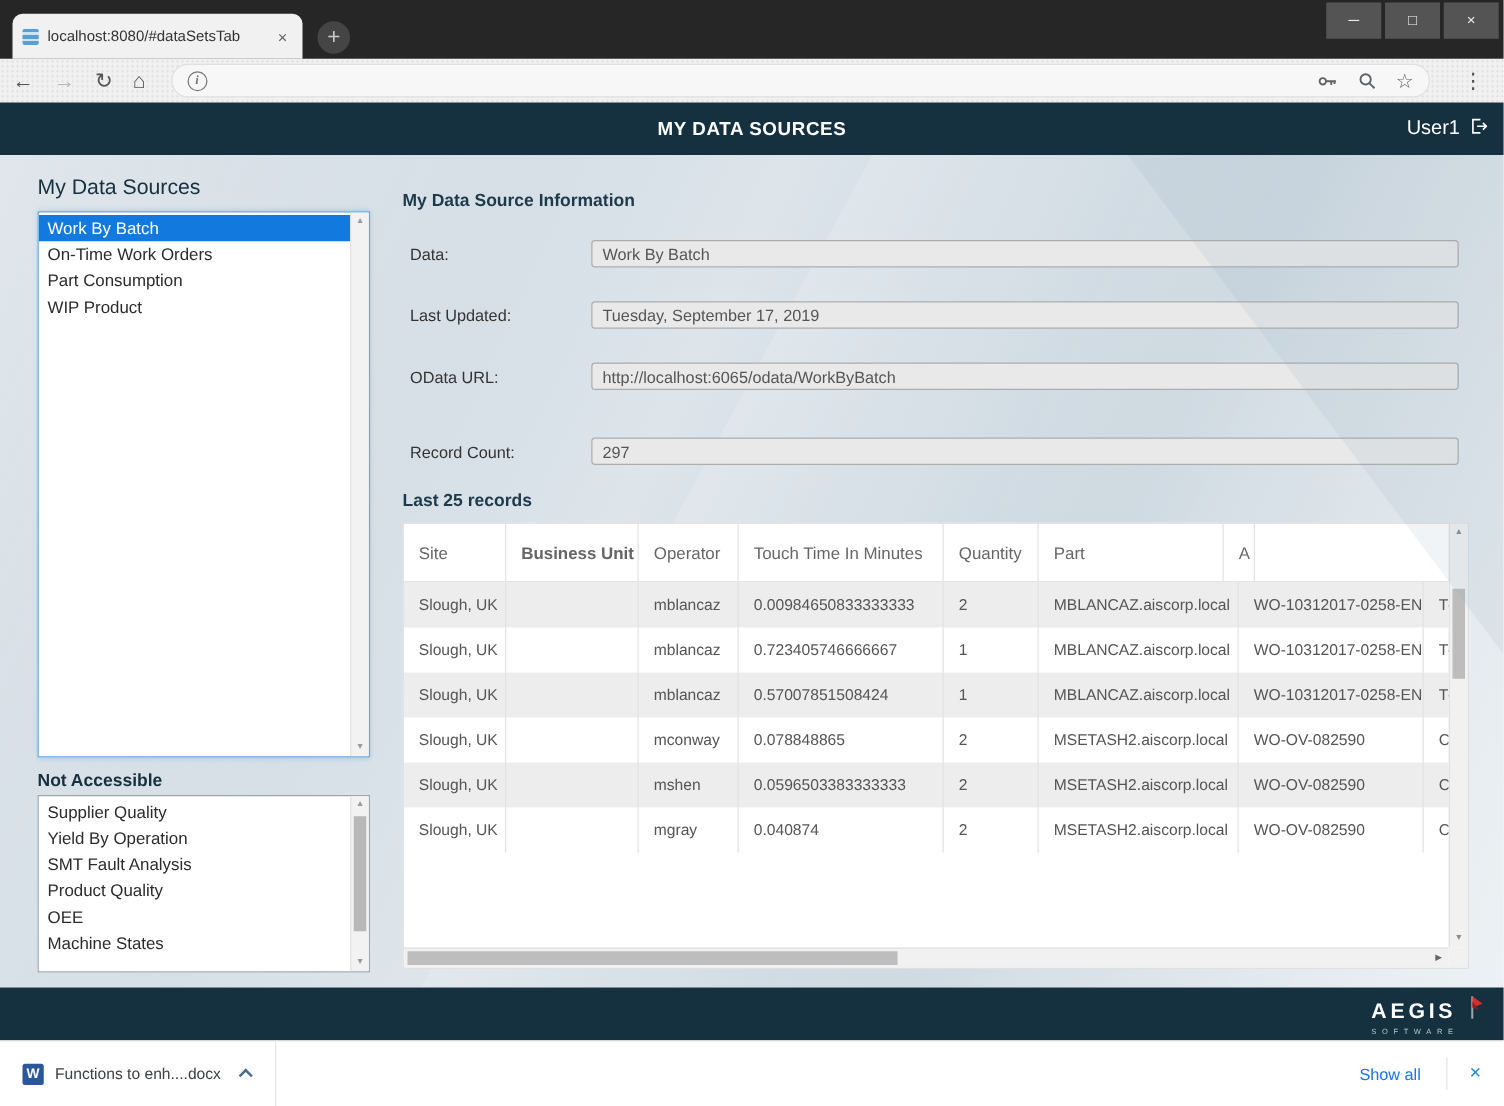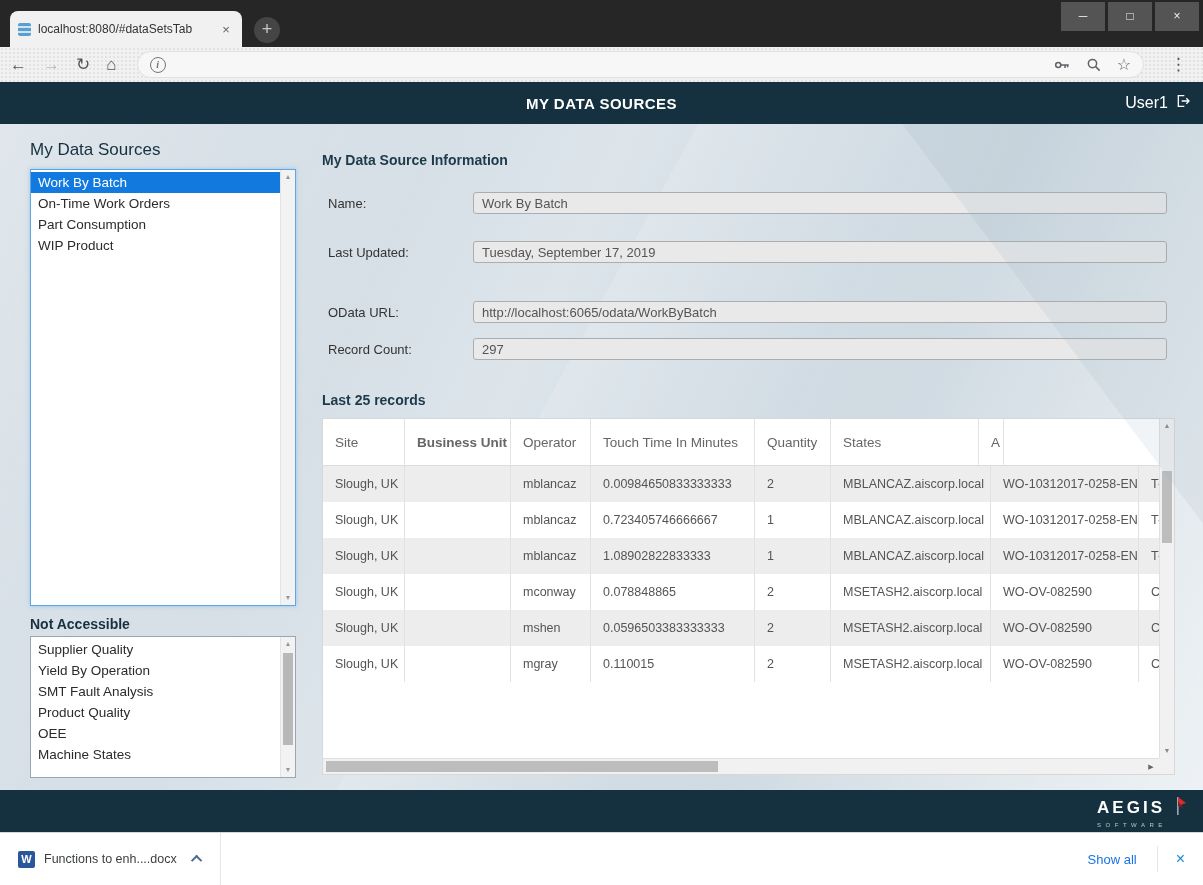--- a/index.html
+++ b/index.html
@@ -239,47 +239,47 @@
       <div class="vscroll">
         <div class="sarrow up">▲</div>
         <div class="thumb" style="top:16px; height:92px;"></div>
         <div class="sarrow down">▼</div>
       </div>
     </div>
 
     <div class="info-title">My Data Source Information</div>
 
     <div class="frow" style="top:68px;">
-      <label>Name:</label>
+      <label>Data:</label>
       <input readonly="" value="Work By Batch" style="">
     </div>
     <div class="frow" style="top:117px;">
       <label>Last Updated:</label>
       <input readonly="" value="Tuesday, September 17, 2019" style="">
     </div>
-    <div class="frow" style="top:166px;margin-top:11px;">
+    <div class="frow" style="top:166px;">
       <label>OData URL:</label>
       <input readonly="" value="http://localhost:6065/odata/WorkByBatch" style="">
     </div>
-    <div class="frow" style="top:214px;">
+    <div class="frow" style="top:226px;">
       <label>Record Count:</label>
       <input readonly="" value="297" style="">
     </div>
 
     <div class="records-title">Last 25 records</div>
 
     <div class="table-wrap">
       <div class="tgrid">
         <div class="thead">
             <div class="hcell" style="flex: 0 0 82px; width: 82px;">Site</div>
             <div class="hcell" style="flex: 0 0 106px; width: 106px; font-weight: bold;">Business Unit</div>
             <div class="hcell" style="flex: 0 0 80px; width: 80px;">Operator</div>
             <div class="hcell" style="flex: 0 0 164px; width: 164px;">Touch Time In Minutes</div>
             <div class="hcell" style="flex: 0 0 76px; width: 76px;">Quantity</div>
-            <div class="hcell" style="flex: 0 0 148px; width: 148px;">States</div>
+            <div class="hcell" style="flex: 0 0 148px; width: 148px;">Part</div>
             <div class="hcell" style="flex: 0 0 22px; width: 22px;">A</div>
           </div>
         <div class="tbody">
             <div class="trow odd">
               <div class="tcell" style="flex: 0 0 82px; width: 82px;">Slough, UK</div>
               <div class="tcell" style="flex: 0 0 106px; width: 106px;"></div>
               <div class="tcell" style="flex: 0 0 80px; width: 80px;">mblancaz</div>
               <div class="tcell" style="flex: 0 0 164px; width: 164px;">0.00984650833333333</div>
               <div class="tcell" style="flex: 0 0 76px; width: 76px;">2</div>
               <div class="tcell" style="flex: 0 0 160px; width: 160px;">MBLANCAZ.aiscorp.local</div>
@@ -293,21 +293,21 @@
               <div class="tcell" style="flex: 0 0 164px; width: 164px;">0.723405746666667</div>
               <div class="tcell" style="flex: 0 0 76px; width: 76px;">1</div>
               <div class="tcell" style="flex: 0 0 160px; width: 160px;">MBLANCAZ.aiscorp.local</div>
               <div class="tcell" style="flex: 0 0 148px; width: 148px;">WO-10312017-0258-EN</div>
               <div class="tcell" style="flex: 0 0 22px; width: 22px;">T-</div>
             </div>
             <div class="trow odd">
               <div class="tcell" style="flex: 0 0 82px; width: 82px;">Slough, UK</div>
               <div class="tcell" style="flex: 0 0 106px; width: 106px;"></div>
               <div class="tcell" style="flex: 0 0 80px; width: 80px;">mblancaz</div>
-              <div class="tcell" style="flex: 0 0 164px; width: 164px;">1.08902822833333</div>
+              <div class="tcell" style="flex: 0 0 164px; width: 164px;">0.57007851508424</div>
               <div class="tcell" style="flex: 0 0 76px; width: 76px;">1</div>
               <div class="tcell" style="flex: 0 0 160px; width: 160px;">MBLANCAZ.aiscorp.local</div>
               <div class="tcell" style="flex: 0 0 148px; width: 148px;">WO-10312017-0258-EN</div>
               <div class="tcell" style="flex: 0 0 22px; width: 22px;">T-</div>
             </div>
             <div class="trow">
               <div class="tcell" style="flex: 0 0 82px; width: 82px;">Slough, UK</div>
               <div class="tcell" style="flex: 0 0 106px; width: 106px;"></div>
               <div class="tcell" style="flex: 0 0 80px; width: 80px;">mconway</div>
               <div class="tcell" style="flex: 0 0 164px; width: 164px;">0.078848865</div>
@@ -323,21 +323,21 @@
               <div class="tcell" style="flex: 0 0 164px; width: 164px;">0.0596503383333333</div>
               <div class="tcell" style="flex: 0 0 76px; width: 76px;">2</div>
               <div class="tcell" style="flex: 0 0 160px; width: 160px;">MSETASH2.aiscorp.local</div>
               <div class="tcell" style="flex: 0 0 148px; width: 148px;">WO-OV-082590</div>
               <div class="tcell" style="flex: 0 0 22px; width: 22px;">C</div>
             </div>
             <div class="trow">
               <div class="tcell" style="flex: 0 0 82px; width: 82px;">Slough, UK</div>
               <div class="tcell" style="flex: 0 0 106px; width: 106px;"></div>
               <div class="tcell" style="flex: 0 0 80px; width: 80px;">mgray</div>
-              <div class="tcell" style="flex: 0 0 164px; width: 164px;">0.110015</div>
+              <div class="tcell" style="flex: 0 0 164px; width: 164px;">0.040874</div>
               <div class="tcell" style="flex: 0 0 76px; width: 76px;">2</div>
               <div class="tcell" style="flex: 0 0 160px; width: 160px;">MSETASH2.aiscorp.local</div>
               <div class="tcell" style="flex: 0 0 148px; width: 148px;">WO-OV-082590</div>
               <div class="tcell" style="flex: 0 0 22px; width: 22px;">C</div>
             </div>
           </div>
       </div>
       <div class="tv">
         <div class="sarrow up">▲</div>
         <div class="thumb"></div>

